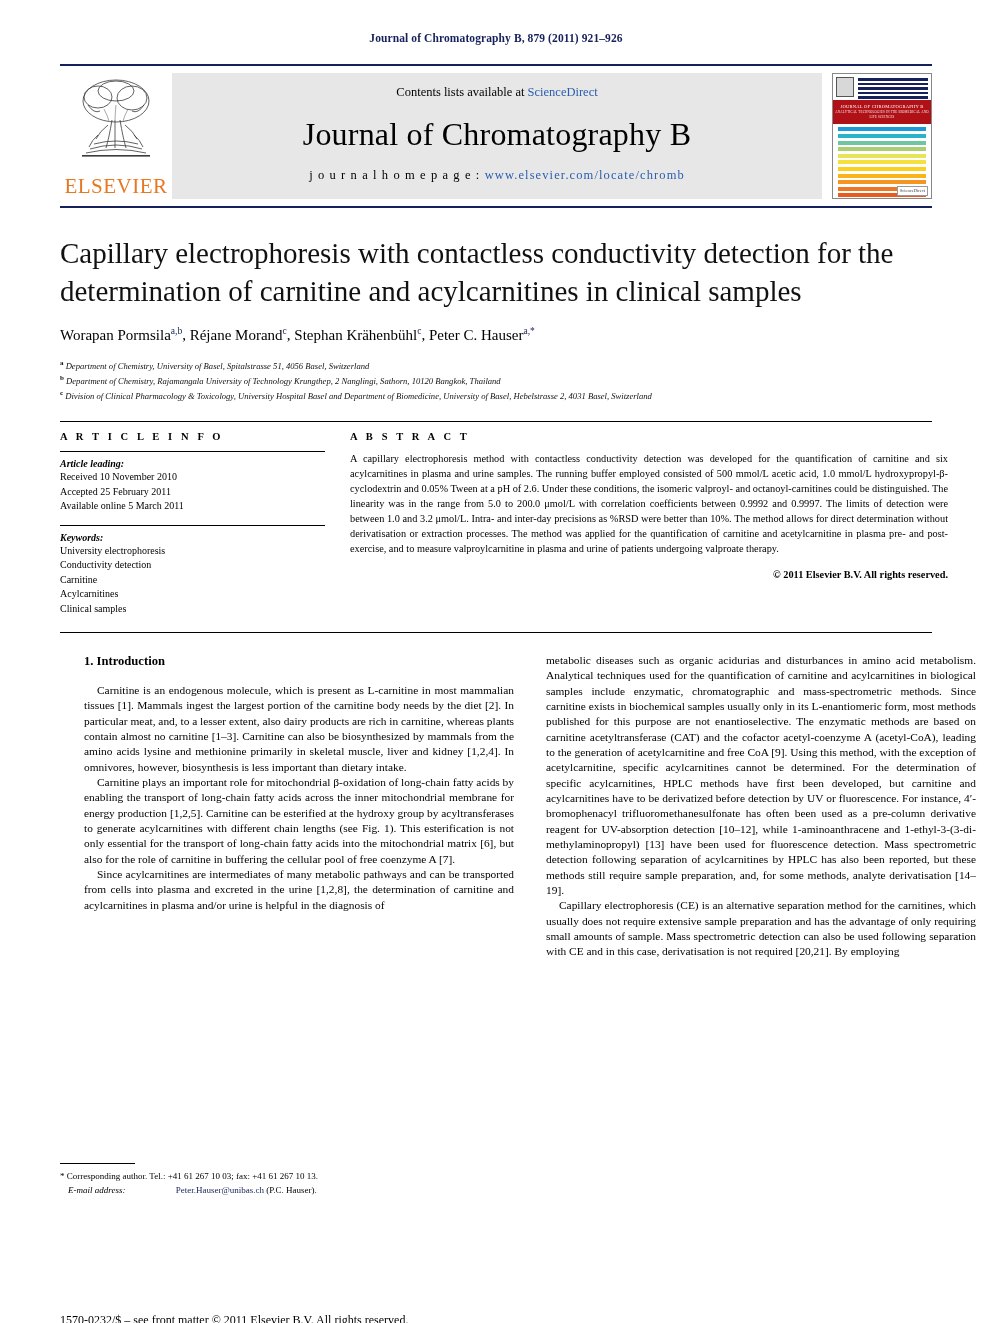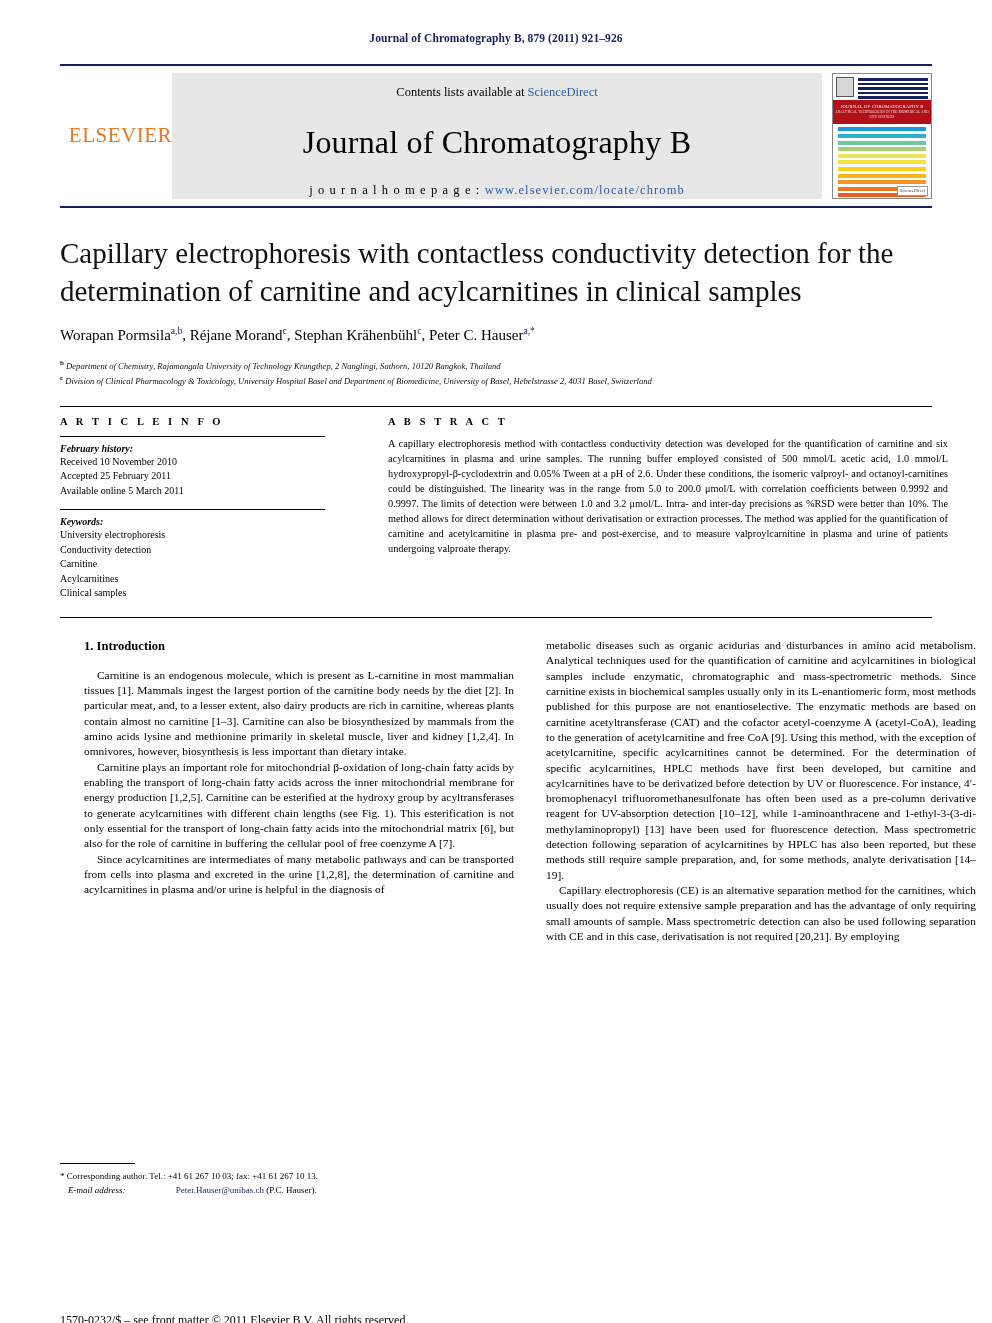--- a/index.html
+++ b/index.html
@@ -40,21 +40,21 @@
   }
   .masthead {
     display: flex;
     align-items: stretch;
     height: 126px;
   }
   .elsevier-logo {
     width: 112px;
     flex: 0 0 112px;
     display: flex;
-    flex-direction: row;
+    flex-direction: column;
     align-items: center;
     justify-content: flex-end;
     padding-bottom: 2px;
     gap: 8px;
   }
   .tree-svg { display:block; }
   .elsevier-word {
     font-family: "Liberation Serif", serif;
     font-size: 21px;
     letter-spacing: 0.5px;
@@ -63,21 +63,21 @@
     line-height: 1;
     margin-top: 1px;
   }
   .masthead-center {
     flex: 1 1 auto;
     background: #e7e7e7;
     display: flex;
     flex-direction: column;
     align-items: center;
     justify-content: space-between;
-    padding: 12px 0 1px 0;
+    padding: 12px 0 16px 0;
   }
   .contents-line {
     font-size: 12.5px;
     color: #000;
   }
   .contents-line .sd {
     color: #2a5db0;
   }
   .journal-title {
     font-size: 32px;
@@ -168,21 +168,20 @@
   .affil sup { font-style: normal; font-weight: bold; font-size: 7px; }
 
   
   .info-rule-top {
     margin: 18px 60px 0 60px;
     border-top: 1px solid #000;
   }
   .two-col-head {
     display: flex;
     margin: 9px 44px 0 60px;
-    gap: 38px;
   }
   .col-left { width: 265px; flex: 0 0 265px; margin-right: 25px; }
   .col-right { flex: 1 1 auto; }
   .sec-label {
     font-size: 10.5px;
     font-weight: bold;
     letter-spacing: 3.1px;
     margin-bottom: 9px;
   }
   .hrule { border-top: 1px solid #000; margin: 0 0 6px 0; }
@@ -356,52 +355,57 @@
 
     <div class="authors">
       <span>Worapan Pormsila</span><sup>a,b</sup>,
       <span>Réjane Morand</span><sup>c</sup>,
       <span>Stephan Krähenbühl</span><sup>c</sup>,
       <span>Peter C. Hauser</span><sup>a,*</sup>
     </div>
 
     <div class="affil">
       <div>
+        <sup>a</sup>
+        <span>Department of Chemistry, University of Basel, Spitalstrasse 51, 4056 Basel, Switzerland</span>
+      </div>
+      <div>
         <sup>b</sup>
         <span>Department of Chemistry, Rajamangala University of Technology Krungthep, 2 Nanglingi, Sathorn, 10120 Bangkok, Thailand</span>
       </div>
       <div>
         <sup>c</sup>
         <span>Division of Clinical Pharmacology &amp; Toxicology, University Hospital Basel and Department of Biomedicine, University of Basel, Hebelstrasse 2, 4031 Basel, Switzerland</span>
       </div>
     </div>
   </div>
 
   <div class="info-rule-top"></div>
   <div class="two-col-head">
 
     <div class="col-left">
       <div class="sec-label">A R T I C L E  I N F O</div>
       <div class="hrule"></div>
-      <div class="info-head">February history:</div>
+      <div class="info-head">Article leading:</div>
       <div class="info-line">Received 10 November 2010</div>
       <div class="info-line">Accepted 25 February 2011</div>
       <div class="info-line">Available online 5 March 2011</div>
       <div class="hrule-thin"></div>
       <div class="info-head">Keywords:</div>
       <div class="info-line">University electrophoresis</div>
       <div class="info-line">Conductivity detection</div>
       <div class="info-line">Carnitine</div>
       <div class="info-line">Acylcarnitines</div>
       <div class="info-line">Clinical samples</div>
     </div>
 
     <div class="col-right">
       <div class="sec-label">A B S T R A C T</div>
       <div class="abstract-text">A capillary electrophoresis method with contactless conductivity detection was developed for the quantification of carnitine and six acylcarnitines in plasma and urine samples. The running buffer employed consisted of 500 mmol/L acetic acid, 1.0 mmol/L hydroxypropyl-β-cyclodextrin and 0.05% Tween at a pH of 2.6. Under these conditions, the isomeric valproyl- and octanoyl-carnitines could be distinguished. The linearity was in the range from 5.0 to 200.0 μmol/L with correlation coefficients between 0.9992 and 0.9997. The limits of detection were between 1.0 and 3.2 μmol/L. Intra- and inter-day precisions as %RSD were better than 10%. The method allows for direct determination without derivatisation or extraction processes. The method was applied for the quantification of carnitine and acetylcarnitine in plasma pre- and post-exercise, and to measure valproylcarnitine in plasma and urine of patients undergoing valproate therapy.</div>
+      <div class="copyright">© 2011 Elsevier B.V. All rights reserved.</div>
     </div>
 
   </div>
   <div class="info-rule-bottom"></div>
 
   <div class="body-cols">
     <div class="bcol left">
       <div class="sec-title">1.  Introduction</div>
       <p>Carnitine is an endogenous molecule, which is present as L-carnitine in most mammalian tissues [1]. Mammals ingest the largest portion of the carnitine body needs by the diet [2]. In particular meat, and, to a lesser extent, also dairy products are rich in carnitine, whereas plants contain almost no carnitine [1–3]. Carnitine can also be biosynthesized by mammals from the amino acids lysine and methionine primarily in skeletal muscle, liver and kidney [1,2,4]. In omnivores, however, biosynthesis is less important than dietary intake.</p>
       <p>Carnitine plays an important role for mitochondrial β-oxidation of long-chain fatty acids by enabling the transport of long-chain fatty acids across the inner mitochondrial membrane for energy production [1,2,5]. Carnitine can be esterified at the hydroxy group by acyltransferases to generate acylcarnitines with different chain lengths (see Fig. 1). This esterification is not only essential for the transport of long-chain fatty acids into the mitochondrial matrix [6], but also for the role of carnitine in buffering the cellular pool of free coenzyme A [7].</p>

